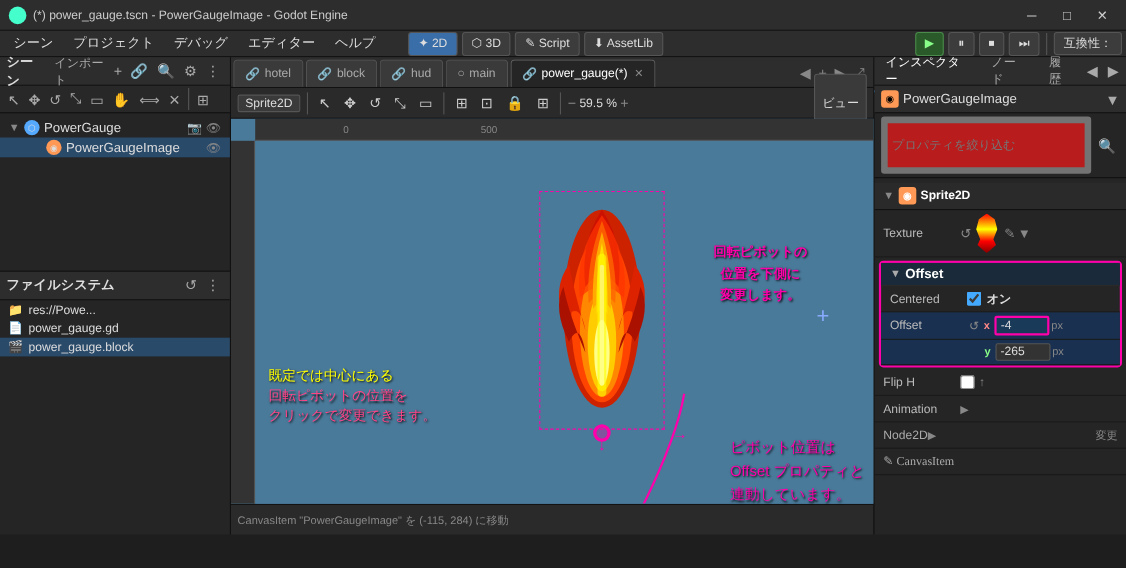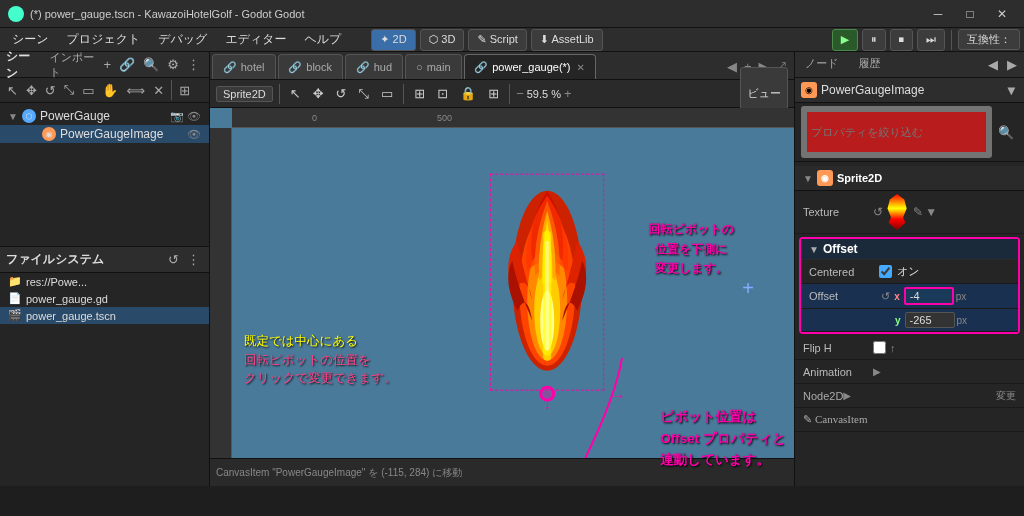--- a/index.html
+++ b/index.html
@@ -322,21 +322,21 @@
     .insp-input {
       background: #333; border: 1px solid #555; color: #ddd;
       padding: 1px 4px; font-size: 11px; border-radius: 2px; width: 50px;
     }
     .insp-input-highlight {
       background: #1a3a5a; border: 2px solid #f0a; color: #ddd;
       padding: 1px 4px; font-size: 11px; border-radius: 2px; width: 50px;
     }
     .insp-unit { font-size: 10px; color: #888; }
     .insp-check { accent-color: #4af; }
-    .insp-on-label { font-size: 11px; color: #ddd; margin-left: 3px; }
+    .insp-on-label { font-size: 11px; color: #ddd; margin-left: 3px; font-weight: bold; }
     .insp-reset-btn { background: none; border: none; color: #888; cursor: pointer; font-size: 11px; padding: 0 2px; }
     .x-label { color: #f88; font-size: 10px; font-weight: bold; margin-right: 2px; }
     .y-label { color: #8f8; font-size: 10px; font-weight: bold; margin-right: 2px; }
 
     
     .zoom-display {
       display: flex; align-items: center; gap: 3px;
       font-size: 11px; color: #ddd;
     }
     .zoom-btn {
@@ -362,21 +362,21 @@
     }
     .tex-btn { background: none; border: none; color: #888; cursor: pointer; font-size: 12px; }
 
     .section-collapse { color: #888; font-size: 10px; cursor: pointer; }
   </style>
 </head>
 <body>
 
 <div id="titlebar">
   <div class="app-icon"></div>
-  <span class="title-text">(*) power_gauge.tscn - KawazoiHotelGolf - Godot Godot</span>
+  <span class="title-text">(*) power_gauge.tscn - PowerGaugeImage - Godot Engine</span>
   <div class="win-btns">
     <button class="win-btn">─</button>
     <button class="win-btn">□</button>
     <button class="win-btn close">✕</button>
   </div>
 </div>
 
 <div id="menubar">
   <span class="menu-item">シーン</span>
   <span class="menu-item">プロジェクト</span>
@@ -456,21 +456,21 @@
         <div class="file-item">
           <span class="file-icon">📁</span>
           <span>res://Powe...</span>
         </div>
         <div class="file-item">
           <span class="file-icon">📄</span>
           <span>power_gauge.gd</span>
         </div>
         <div class="file-item selected">
           <span class="file-icon">🎬</span>
-          <span>power_gauge.tscn</span>
+          <span>power_gauge.block</span>
         </div>
       </div>
     </div>
   </div>
 
   <div id="center-area">
 
     <div id="tabs-bar">
       <div class="tab">
         <span class="tab-icon">🔗</span>
@@ -596,20 +596,21 @@
     </div>
 
     <div id="statusbar">
       <span>CanvasItem "PowerGaugeImage" を (-115, 284) に移動</span>
     </div>
   </div>
 
   <div id="right-panel">
 
     <div id="inspector-tabs">
+      <div class="insp-tab active">インスペクター</div>
       <div class="insp-tab">ノード</div>
       <div class="insp-tab">履歴</div>
       <div class="insp-header-right">
         <button class="icon-btn">◀</button>
         <button class="icon-btn">▶</button>
       </div>
     </div>
 
     <div class="insp-node-select">
       <div class="insp-node-icon">◉</div>
@@ -698,20 +699,20 @@
           <span style="font-size:10px;color:#888;margin-left:auto;">変更</span>
         </div>
       </div>
 
       <div class="insp-row" style="cursor:pointer;font-family:Liberation Serif, serif;">
         <span style="font-size:11px;color:#aaa;">✎ CanvasItem</span>
       </div>
 
     </div>
 
-    <div style="position:absolute;right:238px;bottom:45px;color:#f0a;font-size:13.5px;font-weight:bold;line-height:1.6;text-shadow:1px 1px 2px #000;pointer-events:none;z-index:100;">
+    <div style="position:absolute;right:238px;bottom:55px;color:#f0a;font-size:13.5px;font-weight:normal;line-height:1.6;text-shadow:1px 1px 2px #000;pointer-events:none;z-index:100;">
       <div>ピボット位置は</div>
       <div>Offset プロパティと</div>
       <div>連動しています。</div>
     </div>
 
   </div>
 </div>
 
 </body></html>

